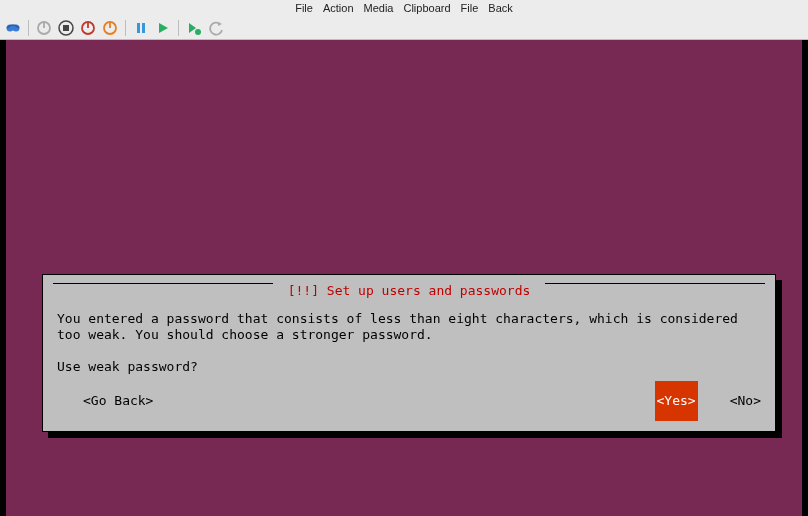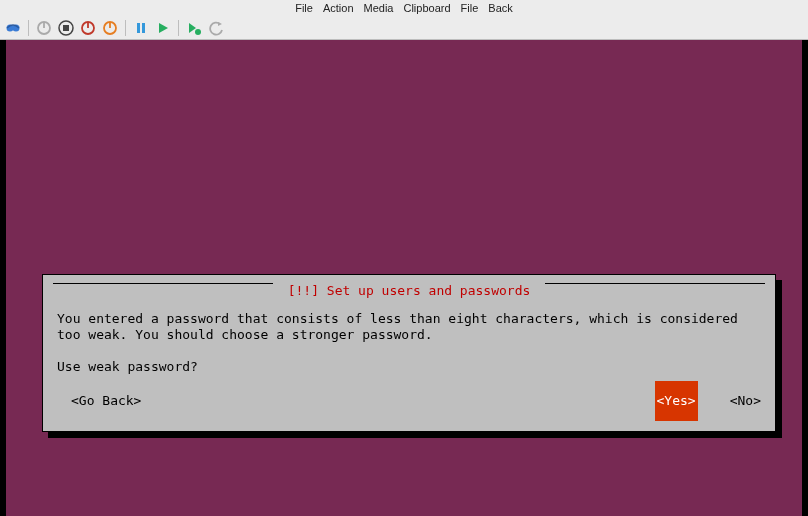--- a/index.html
+++ b/index.html
@@ -107,21 +107,21 @@
     white-space: pre-wrap;
   }
   .dialog-buttons {
     position: absolute;
     bottom: 10px;
     left: 14px;
     right: 14px;
     display: flex;
     align-items: center;
   }
-  .btn-goback { margin-left: 14px; }
+  .btn-goback { margin-left: 26px; }
   .btn-spacer { flex: 1; }
   .btn-yes {
     background: #d73500;
     color: #fff;
     padding: 12px 2px;
     margin-right: 32px;
   }
   .btn-no { }
 </style>
 </head>

